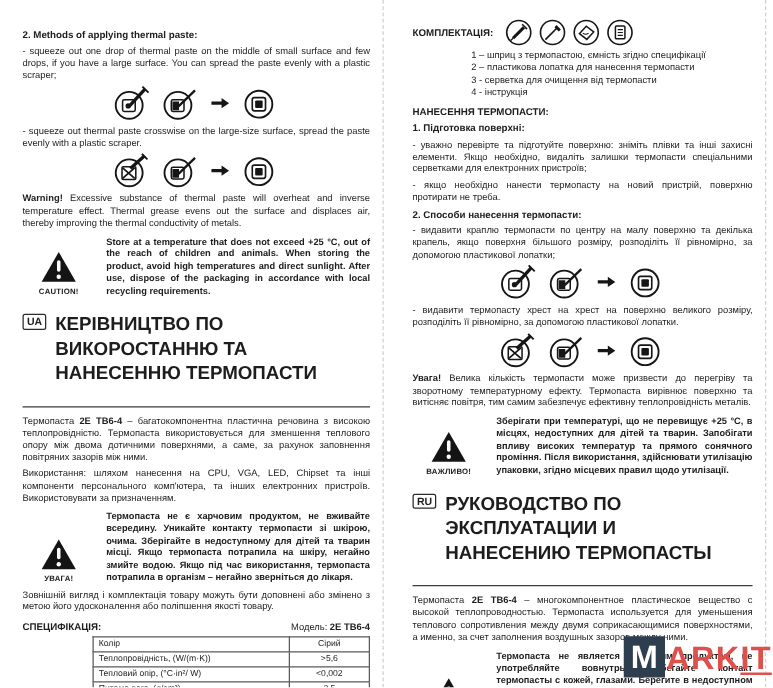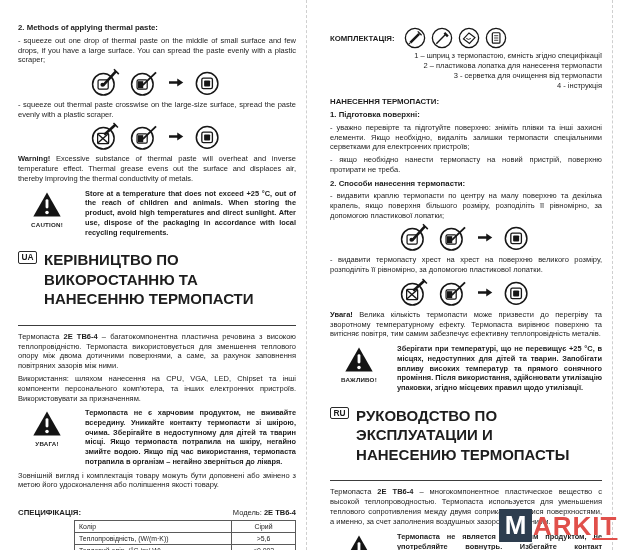--- a/index.html
+++ b/index.html
@@ -17,47 +17,47 @@
   .col-right { left:330px; width:272px; padding-top:15px; }
 
   .h-bold { font-size:7.8px; font-weight:bold; line-height:1.3; margin:3px 0 2px 0; }
   .body { font-size:7.5px; line-height:1.32; text-align:justify; margin:2.5px 0; }
   .body b { font-weight:bold; }
 
   .icon-row { display:flex; align-items:center; justify-content:center; gap:9px; margin:2px 0 3px 0; }
   .ai { width:30px; height:29px; display:block; }
   .arr { width:15px; height:11px; display:block; }
 
-  .alert { display:flex; gap:9px; margin:5px 0 4px 0; align-items:flex-start; }
+  .alert { display:flex; gap:9px; margin:5px 0 4px 0; align-items:flex-end; }
   .alert-side { width:58px; min-width:58px; display:flex; flex-direction:column; align-items:center; padding-top:2px; }
   .alert-side svg { width:30px; height:27px; }
   .alert-label { font-size:6.2px; font-weight:bold; margin-top:3px; letter-spacing:.2px; }
   .alert-text { flex:1; font-weight:bold; font-size:7.4px; line-height:1.31; text-align:justify; }
 
   .sec-head { display:flex; gap:7px; align-items:flex-start; border-bottom:1.6px solid #3c3c3c;
               padding-bottom:16px; margin:13px 0 6px 0; }
   .badge { border:1.3px solid #2a2a2a; border-radius:2px; font-size:8.4px; font-weight:bold;
            padding:0 2.5px; line-height:1.25; margin-top:1px; }
   .sec-title { font-size:15px; font-weight:bold; line-height:1.3; max-width:215px; }
 
-  .spec-row { display:flex; justify-content:space-between; align-items:flex-end; margin:18px 0 3px 0; }
+  .spec-row { display:flex; justify-content:space-between; align-items:flex-end; margin:7px 0 3px 0; }
   .spec-label { font-size:7.8px; font-weight:bold; }
   .model { font-size:7.5px; }
   .model b { font-weight:bold; }
 
   table.spec { border-collapse:collapse; margin-left:56px; width:222px; }
   table.spec td { border:0.9px solid #5a5a5a; font-size:6.9px; line-height:1.15; padding:1.5px 4px; }
   table.spec td.val { text-align:center; width:64px; padding:1.5px 2px; }
 
-  .kit-row { display:flex; align-items:center; gap:9px; margin-bottom:2px;margin-top:12px; }
+  .kit-row { display:flex; align-items:center; gap:9px; margin-bottom:2px; }
   .kit-label { font-size:7.8px; font-weight:bold; }
   .kit-icons { display:flex; gap:5px; }
   .ki { width:22px; height:22px; display:block; }
   .kit-list { margin-left:47px; font-size:7.5px; line-height:1.33; margin-bottom:4px; }
-  .kit-list div { white-space:nowrap;text-align:right; }
+  .kit-list div { white-space:nowrap; }
 
   .watermark { position:absolute; left:499px; top:509px; display:flex; align-items:center; z-index:5; }
   .wm-box { display:inline-flex; align-items:center; justify-content:center; width:33px; height:33px;
             background:#2e3e4f; color:#ffffff; font-weight:bold; font-size:26px;
             font-family:"Liberation Sans", sans-serif; }
   .wm-text { font-size:26px; font-weight:bold; color:#e0504b; letter-spacing:1px; line-height:1;
              margin-left:1px; }
   .wm-underline { text-decoration:underline; text-underline-offset:3px; text-decoration-thickness:2px; }
 
   .mt6 { margin-top:6px; } .mt4 { margin-top:4px; }

